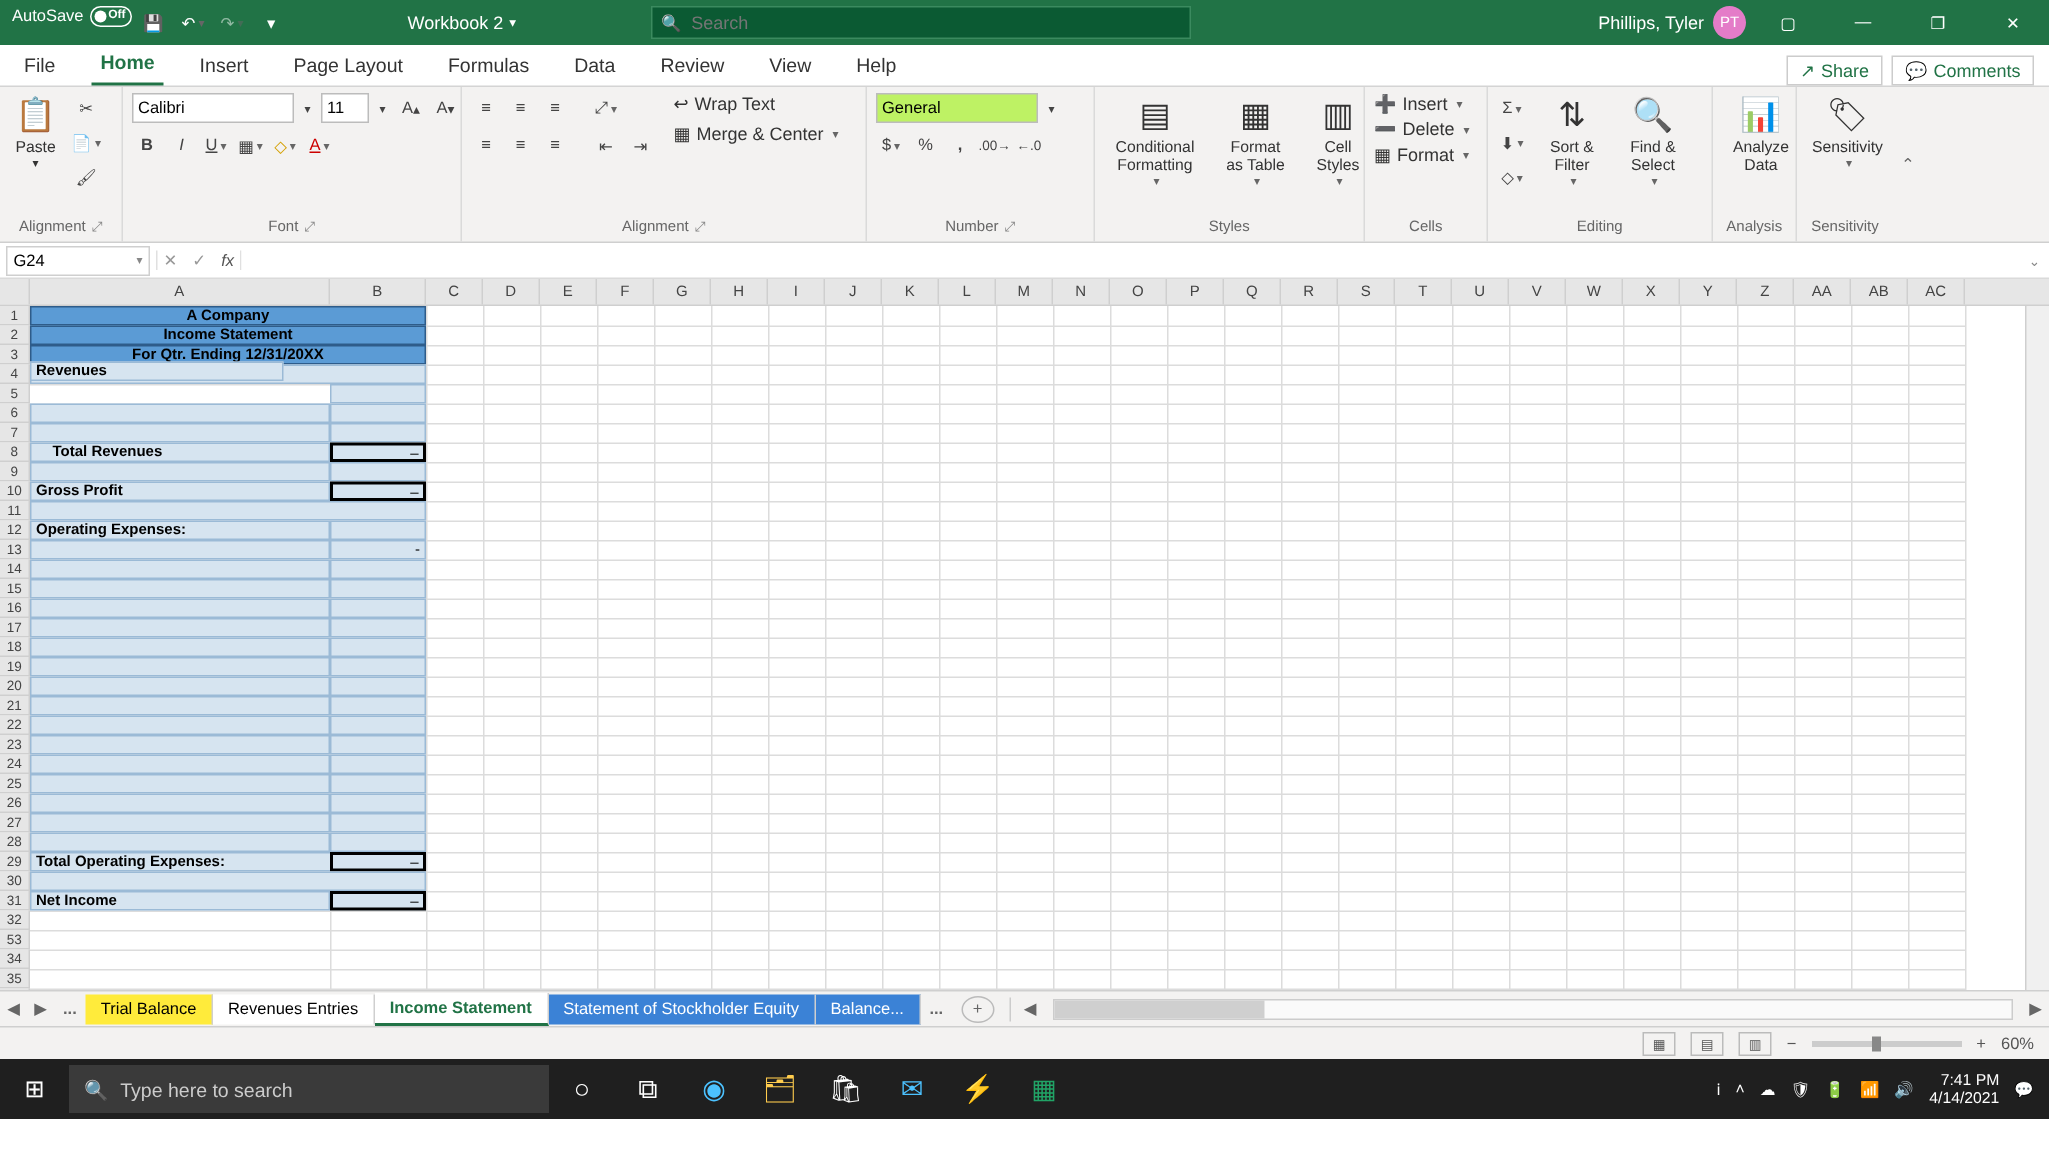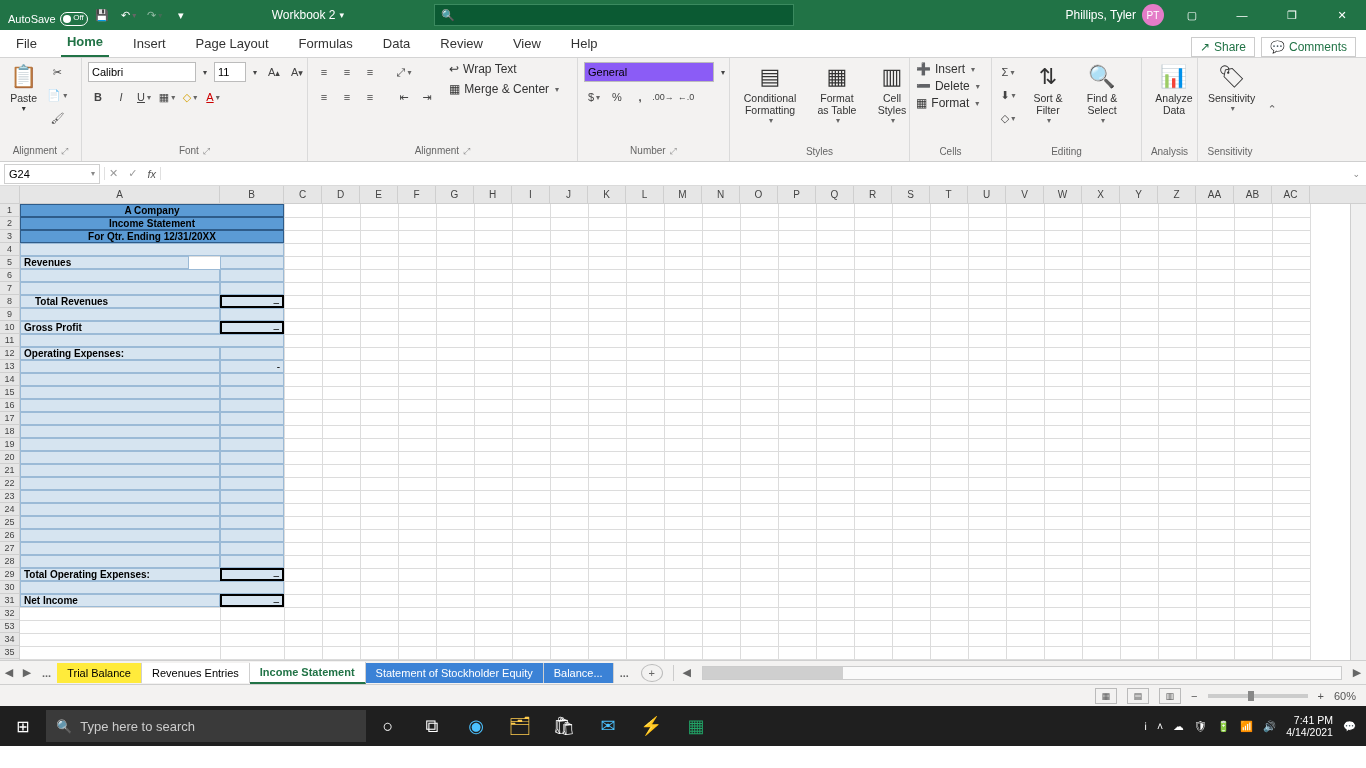--- a/index.html
+++ b/index.html
@@ -1,22 +1,22 @@
 <!DOCTYPE html>
 <html><head>
 <meta charset="utf-8">
 <style>
 * { margin: 0; padding: 0; box-sizing: border-box; font-family: "Segoe UI", Arial, sans-serif; }
 body { width: 1366px; height: 768px; background: #fff; overflow: hidden; font-size: 11px; }
 
 
 .titlebar { height: 30px; background: #217346; color: #fff; display: flex; align-items: center; }
-.titlebar-left { display: flex; align-items: flex-end; padding-left: 8px; gap: 4px; }
+.titlebar-left { display: flex; align-items: flex-start; padding-left: 8px; gap: 4px; }
 .autosave { display: flex; align-items: center; gap: 4px; font-size: 11px; }
-.toggle-off { width: 28px; height: 14px; border: 1px solid #fff; border-radius: 7px; position: relative; }
+.toggle-off { width: 28px; height: 14px; border: 1px solid #fff; border-radius: 7px; position: relative; font-weight: bold; }
 .toggle-off::after { content: ""; position: absolute; width: 8px; height: 8px; background: #fff; border-radius: 50%; left: 2px; top: 2px; }
 .toggle-off .off-text { font-size: 8px; position: absolute; right: 3px; top: 0; }
 .qat-btn { width: 22px; height: 22px; display: flex; align-items: center; justify-content: center; color: #fff; }
 .workbook-name { margin-left: 80px; font-size: 12px; display: flex; align-items: center; gap: 4px; }
 .search-box { margin-left: 90px; width: 360px; height: 22px; background: #0b5a33; border: 1px solid #3b8a5f; display: flex; align-items: center; padding: 0 6px; gap: 6px; }
 .search-box input { background: transparent; border: none; color: #a9d5bb; font-size: 12px; outline: none; flex: 1; }
 .titlebar-right { margin-left: auto; display: flex; align-items: center; gap: 6px; padding-right: 2px; justify-content: center; }
 .user-name { font-size: 12px; }
 .avatar { width: 22px; height: 22px; border-radius: 50%; background: #e47cc8; color: #fff; font-size: 10px; display: flex; align-items: center; justify-content: center; }
 .win-btn { width: 44px; height: 30px; display: flex; align-items: center; justify-content: center; color: #fff; }
@@ -34,21 +34,21 @@
 .group-body { display: flex; align-items: flex-start; gap: 6px; }
 .group-label { text-align: center; font-size: 10px; color: #666; padding-bottom: 2px; }
 .big-btn { display: flex; flex-direction: column; align-items: center; justify-content: center; padding: 2px 4px; font-size: 10.5px; color: #333; text-align: center; }
 .big-btn .ico { font-size: 22px; margin-bottom: 2px; }
 .col { display: flex; flex-direction: column; gap: 3px; }
 .row { display: flex; align-items: flex-end; gap: 3px; }
 .ctl { width: 20px; height: 20px; display: flex; align-items: center; justify-content: center; color: #444; border: 1px solid transparent; }
 .dd::after { content: "▾"; font-size: 8px; margin-left: 2px; color: #666; }
 .font-name { width: 108px; height: 20px; border: 1px solid #bcbcbc; background: #fff; font-size: 11px; padding: 0 3px; }
 .font-size { width: 32px; height: 20px; border: 1px solid #bcbcbc; background: #fff; font-size: 11px; padding: 0 3px; }
-.nf-box { width: 130px; height: 20px; border: 1px solid #bcbcbc; background: #8b5cf6; font-size: 11px; padding: 0 3px; }
+.nf-box { width: 108px; height: 20px; border: 1px solid #bcbcbc; background: #bef264; font-size: 11px; padding: 0 3px; }
 .chk-row { display: flex; align-items: center; gap: 4px; font-size: 12px; color: #333; }
 .dlauncher { font-size: 9px; color: #888; margin-left: 4px; }
 .collapse { width: 20px; color: #666; display:flex; align-items:center; justify-content:center; }
 
 
 .formula-bar { height: 24px; background: #fff; border-bottom: 1px solid #dadada; display: flex; align-items: center; }
 .name-box { width: 96px; height: 20px; border: 1px solid #cfcfcf; margin: 0 4px; padding: 0 4px; font-size: 11px; display: flex; align-items: center; justify-content: space-between; }
 .fb-btns { display: flex; align-items: center; border-left: 1px solid #e0e0e0; border-right: 1px solid #e0e0e0; padding: 0 4px; gap: 10px; color: #999; }
 .fx { font-style: italic; color: #555; }
 .formula-input { flex: 1; height: 20px; border: none; outline: none; padding: 0 4px; font-size: 11px; }
@@ -112,20 +112,21 @@
     <div class="qat-btn dd">↶</div>
     <div class="qat-btn dd" style="opacity:.5">↷</div>
     <div class="qat-btn">▾</div>
   </div>
   <div class="workbook-name">
     <span>Workbook 2</span>
       <span style="font-size:9px">▾</span>
   </div>
   <div class="search-box">
     <span>🔍</span>
+    <input placeholder="Search" style="">
   </div>
   <div class="titlebar-right">
     <span class="user-name">Phillips, Tyler</span>
     <div class="avatar">PT</div>
     <div class="win-btn">▢</div>
     <div class="win-btn">―</div>
     <div class="win-btn">❐</div>
     <div class="win-btn">✕</div>
   </div>
 </div>
@@ -461,21 +462,21 @@
           <div class="gridline" style="left: 0px; top: 416px; height: 1px; width: 1290px;"></div>
           <div class="gridline" style="left: 0px; top: 429px; height: 1px; width: 1290px;"></div>
           <div class="gridline" style="left: 0px; top: 442px; height: 1px; width: 1290px;"></div>
           <div class="gridline" style="left: 0px; top: 455px; height: 1px; width: 1290px;"></div>
         </div>
 
       <div class="cell header-blue" style="left:0;top:0;width:264px;height:13px">A Company</div>
       <div class="cell header-blue" style="left:0;top:13px;width:264px;height:13px">Income Statement</div>
       <div class="cell header-blue" style="left:0;top:26px;width:264px;height:13px">For Qtr. Ending 12/31/20XX</div>
       <div class="cell light-blue" style="left:0;top:39px;width:264px;height:13px"></div>
-      <div class="cell light-blue label-bold" style="left:0;top:52px;width:169px;height:13px">Revenues</div>
+      <div class="cell light-blue label-bold" style="left:0;top:37px;width:169px;height:13px">Revenues</div>
       <div class="cell light-blue" style="left:200px;top:52px;width:64px;height:13px"></div>
       <div class="cell light-blue" style="left:0;top:65px;width:200px;height:13px"></div>
       <div class="cell light-blue" style="left:200px;top:65px;width:64px;height:13px"></div>
       <div class="cell light-blue" style="left:0;top:78px;width:200px;height:13px"></div>
       <div class="cell light-blue" style="left:200px;top:78px;width:64px;height:13px"></div>
       <div class="cell light-blue label-bold" style="left:0;top:91px;width:200px;height:13px;padding-left:14px">Total Revenues</div>
       <div class="cell light-blue val-right" style="left:200px;top:91px;width:64px;height:13px;border:2px solid #000">–</div>
       <div class="cell light-blue" style="left:0;top:104px;width:200px;height:13px"></div>
       <div class="cell light-blue" style="left:200px;top:104px;width:64px;height:13px"></div>
       <div class="cell light-blue label-bold" style="left:0;top:117px;width:200px;height:13px">Gross Profit</div>

